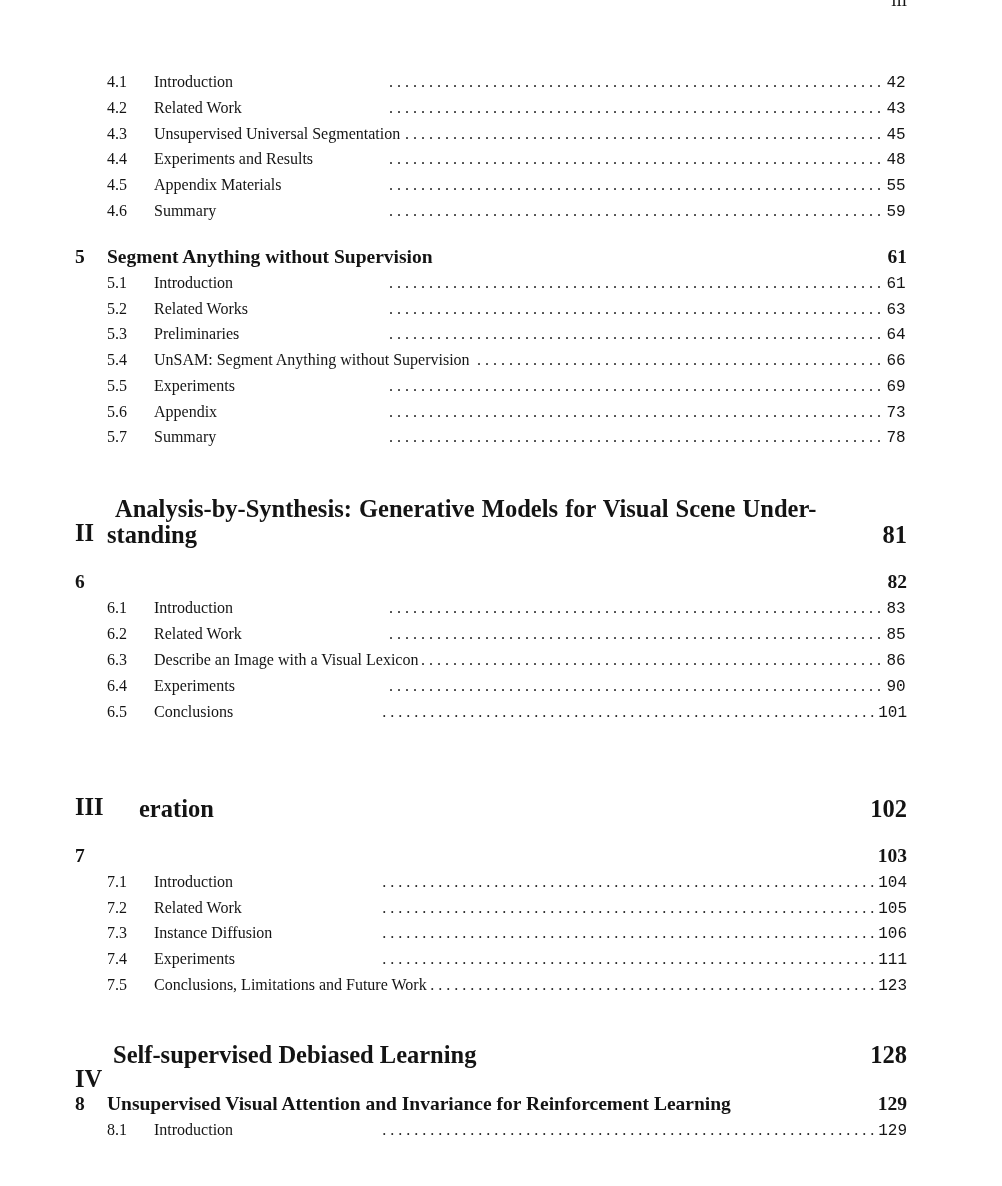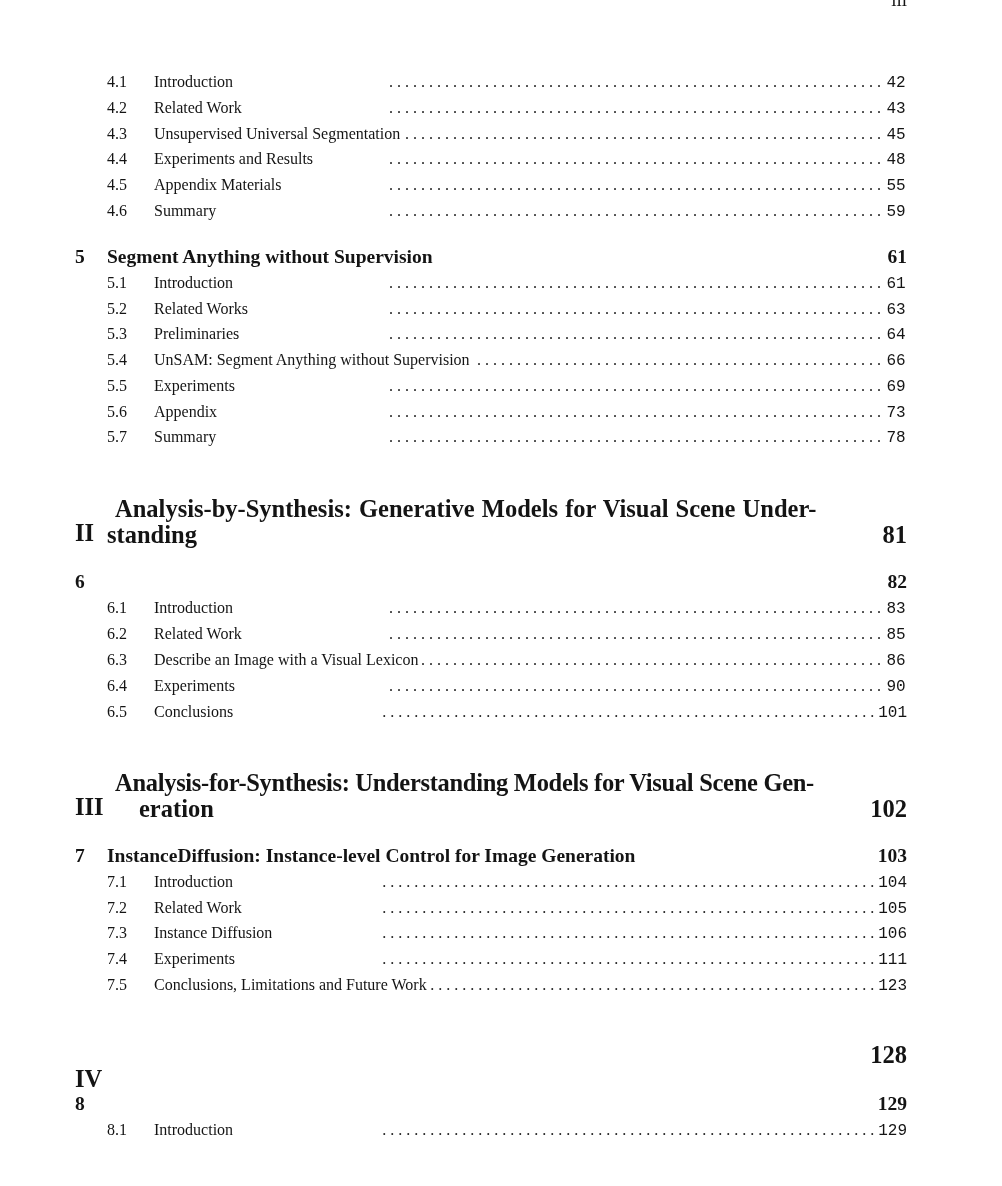--- a/index.html
+++ b/index.html
@@ -278,30 +278,28 @@
   <span class="num">6.5</span>
   <span class="title-wrap">
       <span class="title">Conclusions</span>
       <span class="dots">. . . . . . . . . . . . . . . . . . . . . . . . . . . . . . . . . . . . . . . . . . . . . . . . . . . . . . . . . . . . . .</span>
       <span class="pg">101</span>
     </span>
 </div>
 
 <div class="line part" style="top:769px">
   <span class="num">III</span>
-  <span class="title" style="left:115px; letter-spacing:-0.3px;">Analysis-for-Synthesis: Understanding Models for Visual Scene Gen-</span>
 </div>
 <div class="line part" style="top:795px">
   <span class="title" style="left:119px;margin-left:20px;">eration</span>
   <span class="pg">102</span>
 </div>
 
 <div class="line chap" style="top:844px">
   <span class="num">7</span>
-  <span class="title">InstanceDiffusion: Instance-level Control for Image Generation</span>
   <span class="pg">103</span>
 </div>
 <div class="line sec" style="top:870px">
   <span class="num">7.1</span>
   <span class="title-wrap">
       <span class="title">Introduction</span>
       <span class="dots">. . . . . . . . . . . . . . . . . . . . . . . . . . . . . . . . . . . . . . . . . . . . . . . . . . . . . . . . . . . . . .</span>
       <span class="pg">104</span>
     </span>
 </div>
@@ -333,25 +331,27 @@
   <span class="num">7.5</span>
   <span class="title-wrap">
       <span class="title">Conclusions, Limitations and Future Work</span>
       <span class="dots">. . . . . . . . . . . . . . . . . . . . . . . . . . . . . . . . . . . . . . . . . . . . . . . . . . . . . . . . . . . . . .</span>
       <span class="pg">123</span>
     </span>
 </div>
 
 <div class="line part" style="top:1041px">
   <span class="num">IV</span>
+  <span class="title" style="left:113px;">Self-supervised Debiased Learning</span>
   <span class="pg">128</span>
 </div>
 
 <div class="line chap" style="top:1092px">
   <span class="num">8</span>
+  <span class="title">Unsupervised Visual Attention and Invariance for Reinforcement Learning</span>
   <span class="pg">129</span>
 </div>
 <div class="line sec" style="top:1118px">
   <span class="num">8.1</span>
   <span class="title-wrap">
       <span class="title">Introduction</span>
       <span class="dots">. . . . . . . . . . . . . . . . . . . . . . . . . . . . . . . . . . . . . . . . . . . . . . . . . . . . . . . . . . . . . .</span>
       <span class="pg">129</span>
     </span>
 </div>

